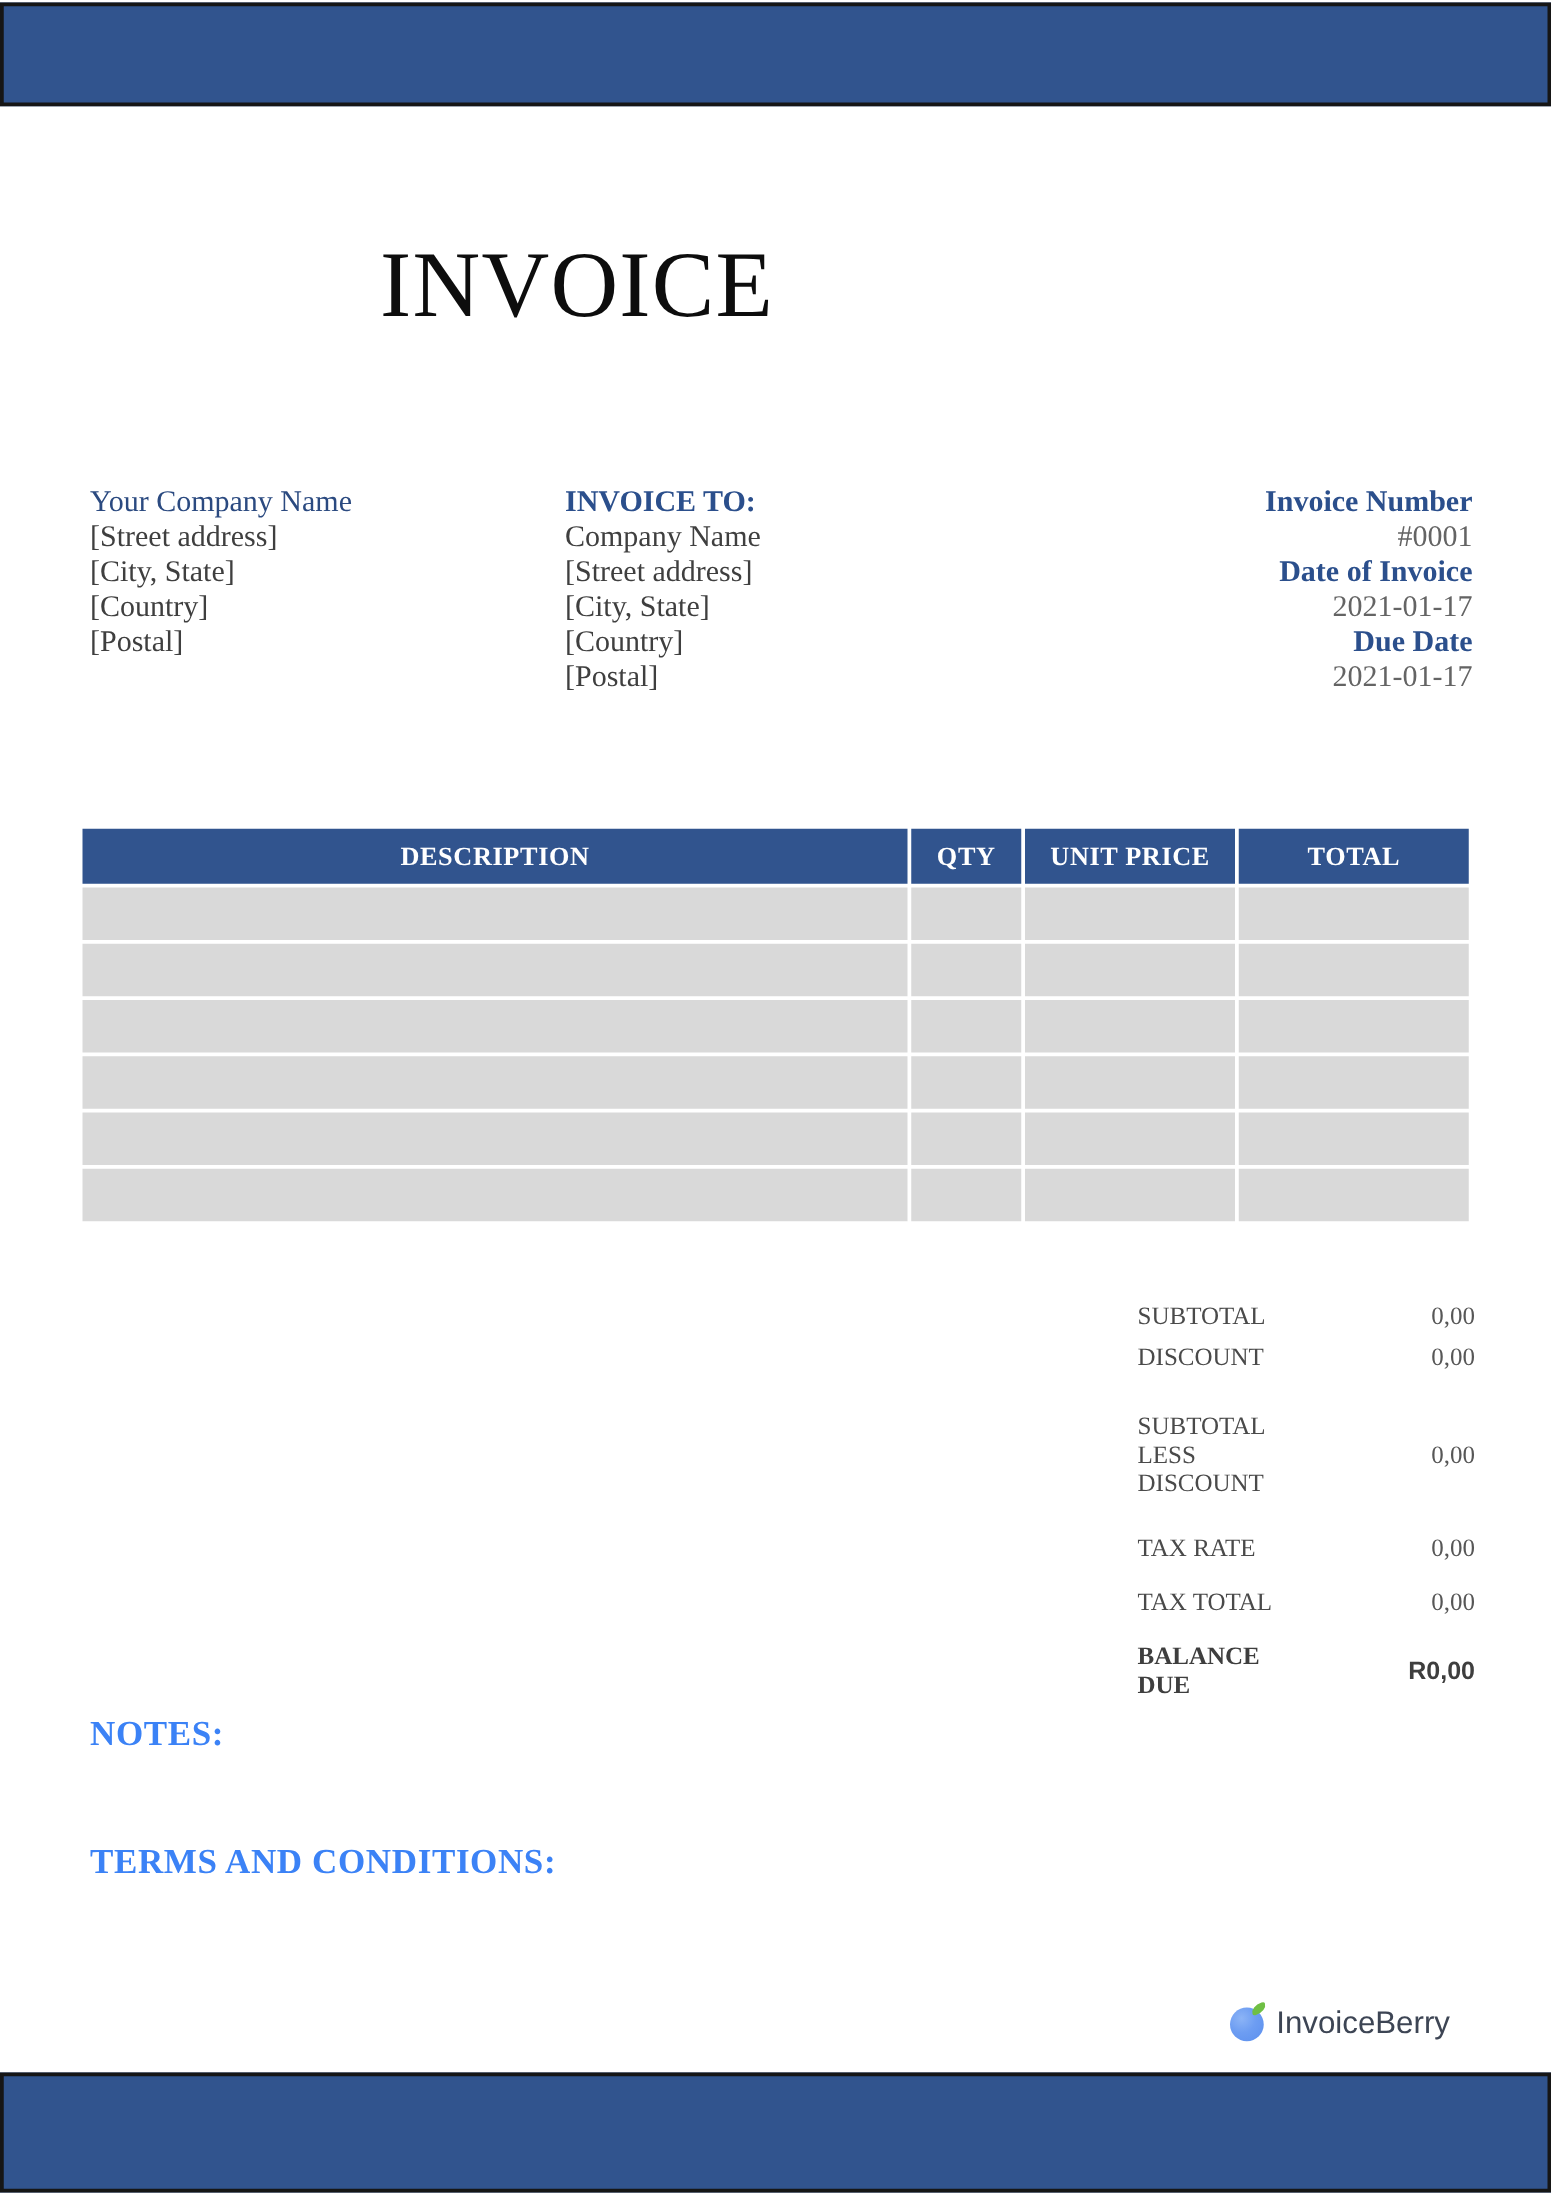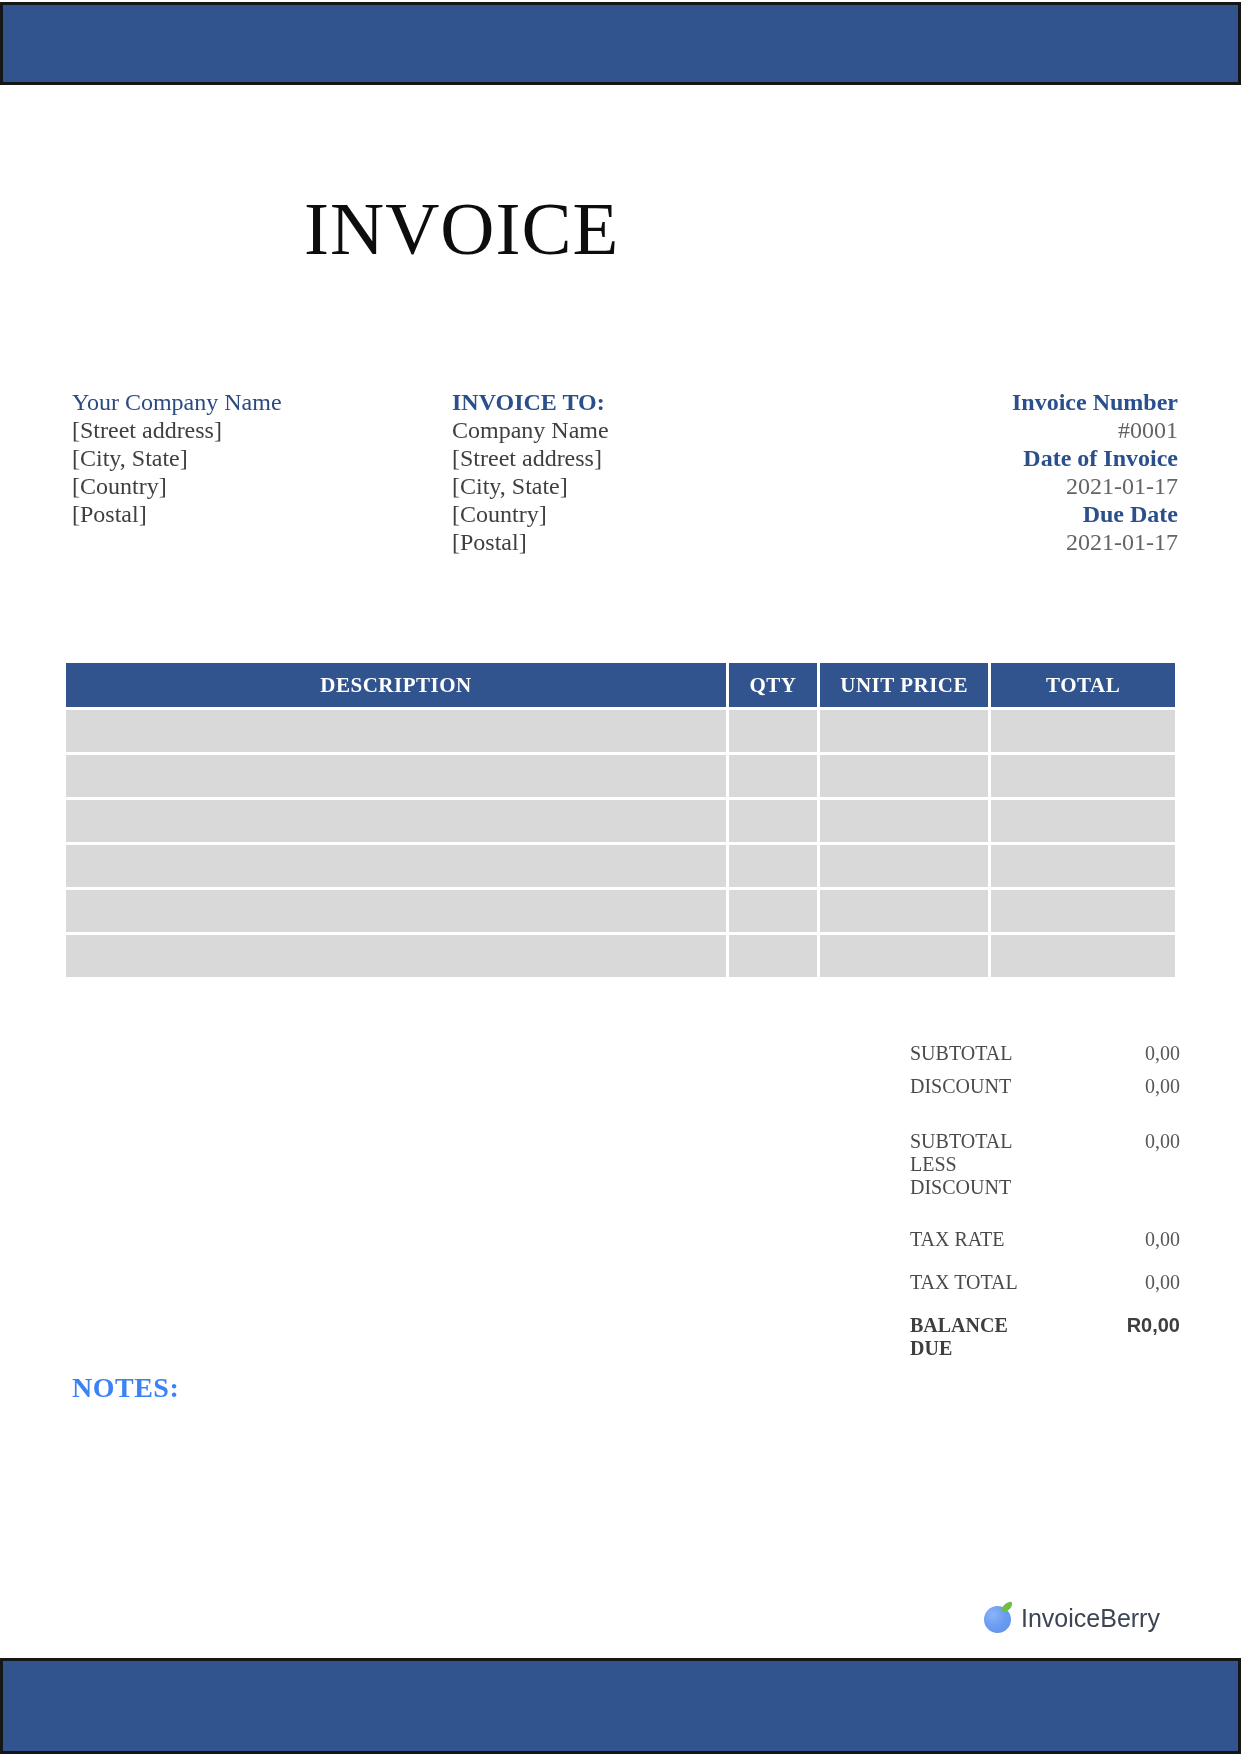--- a/index.html
+++ b/index.html
@@ -51,21 +51,21 @@
   table.items th {
     background:#31548E; color:#ffffff; height:44px;
     font-size:21px; font-weight:bold; letter-spacing:0.5px;
     font-family:"Liberation Serif", serif; text-align:center; vertical-align:middle;
   }
   table.items td { background:#D9D9D9; height:42px; }
 
   
   .summary-row {
     position:absolute; left:910px; width:270px;
-    display:flex; justify-content:space-between; align-items:flex-start;
+    display:flex; justify-content:space-between; align-items:center;
   }
   .summary-label { width:125px; font-size:20px; line-height:23px; color:#4a4a4a; }
   .summary-value { font-size:20px; line-height:23px; color:#575757; text-align:right; }
   .summary-row.strong .summary-label { font-weight:bold; color:#3e3e3e; }
   .summary-row.strong .summary-value {
     font-family:"Liberation Sans", sans-serif; font-weight:bold; color:#3e3e3e;
   }
 
   
   .section-label {
@@ -235,20 +235,21 @@
         <div class="summary-value">0,00</div>
       </div>
 
       <div class="summary-row strong" style="top: 1314px;">
         <div class="summary-label">BALANCE DUE</div>
         <div class="summary-value">R0,00</div>
       </div>
     </div>
 
   <div class="section-label notes">NOTES:</div>
+  <div class="section-label terms">TERMS AND CONDITIONS:</div>
 
   <div class="brand">
     <span class="berry">
       <span class="fruit"></span>
       <span class="leaf"></span>
     </span>
     <span class="brand-text">InvoiceBerry</span>
   </div>
 
   <div class="bar bottom"></div>

